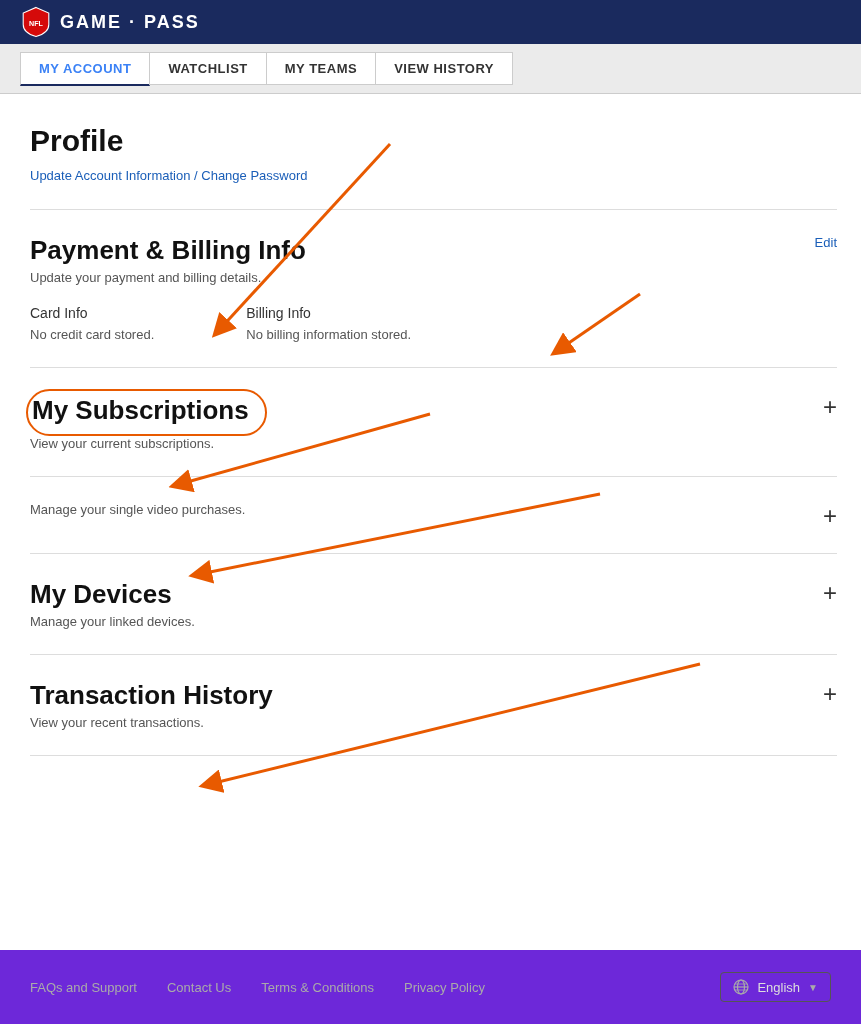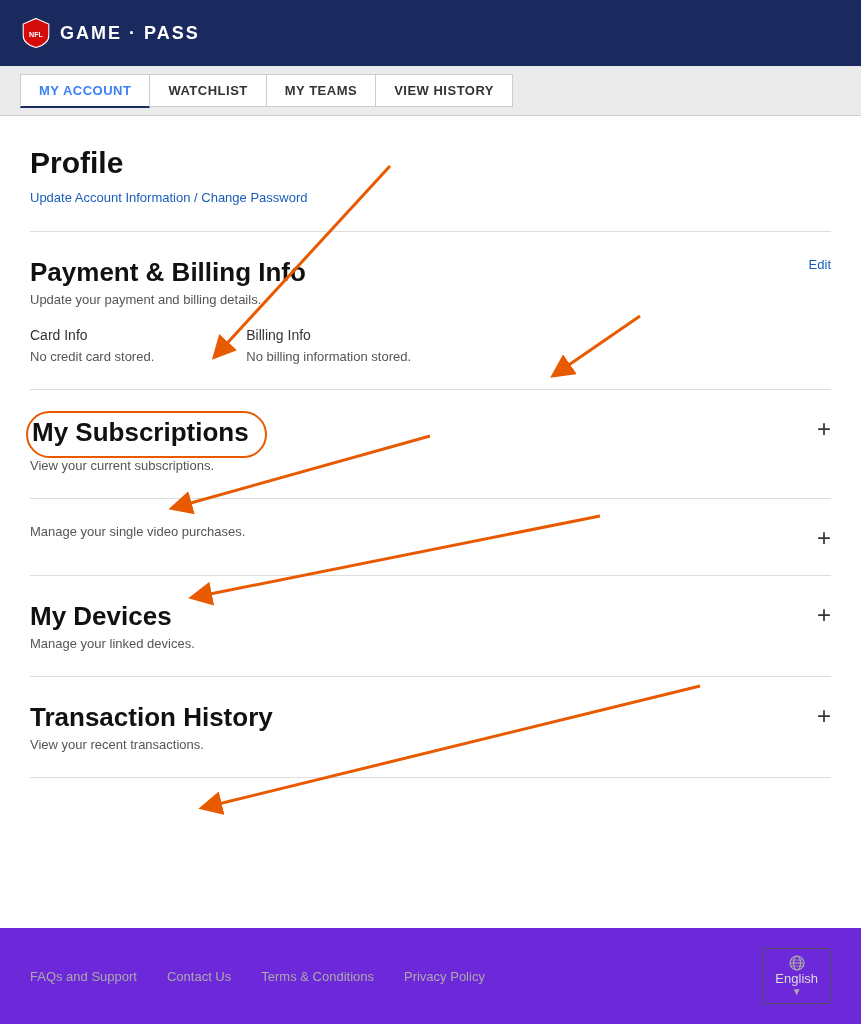--- a/index.html
+++ b/index.html
@@ -4,21 +4,21 @@
   <style>
     * { margin: 0; padding: 0; box-sizing: border-box; }
     body { font-family: Arial, sans-serif; background: #f4f4f4; width: 861px; min-height: 1024px; display: flex; flex-direction: column; }
 
     
     .header {
       background: #1a2a5e;
       padding: 10px 20px;
       display: flex;
       align-items: center;
-      height: 66px;
+      height: 44px;
       text-align: right;
     }
     .logo-area {
       display: flex;
       align-items: center;
       gap: 8px;
     }
     .nfl-shield {
       width: 32px;
       height: 32px;
@@ -55,21 +55,21 @@
     .nav-tab.active {
       background: white;
       border-bottom: 2px solid #1a2a5e;
       color: #3b82f6;
     }
 
     
     .main-content {
       background: white;
       flex: 1;
-      padding: 30px 30px 40px 30px;
+      padding: 30px 24px 40px 30px;
     }
 
     .section-title {
       font-size: 26px;
       font-weight: bold;
       color: #111;
       margin-bottom: 4px;
     }
     .section-subtitle {
       font-size: 13px;
@@ -176,27 +176,27 @@
       text-decoration: none;
       cursor: pointer;
     }
     .footer-right {
       display: flex;
       align-items: center;
     }
     .language-selector {
       display: flex;
       align-items: center;
+      gap: 8px;
       border: 1px solid #555;
       border-radius: 4px;
       padding: 6px 12px;
       color: #ddd;
       font-size: 13px;
       cursor: pointer;
-      flex-direction: column;
     }
     .globe-icon {
       width: 16px;
       height: 16px;
     }
     .chevron-down {
       font-size: 10px;
       color: #aaa;
     }
 

